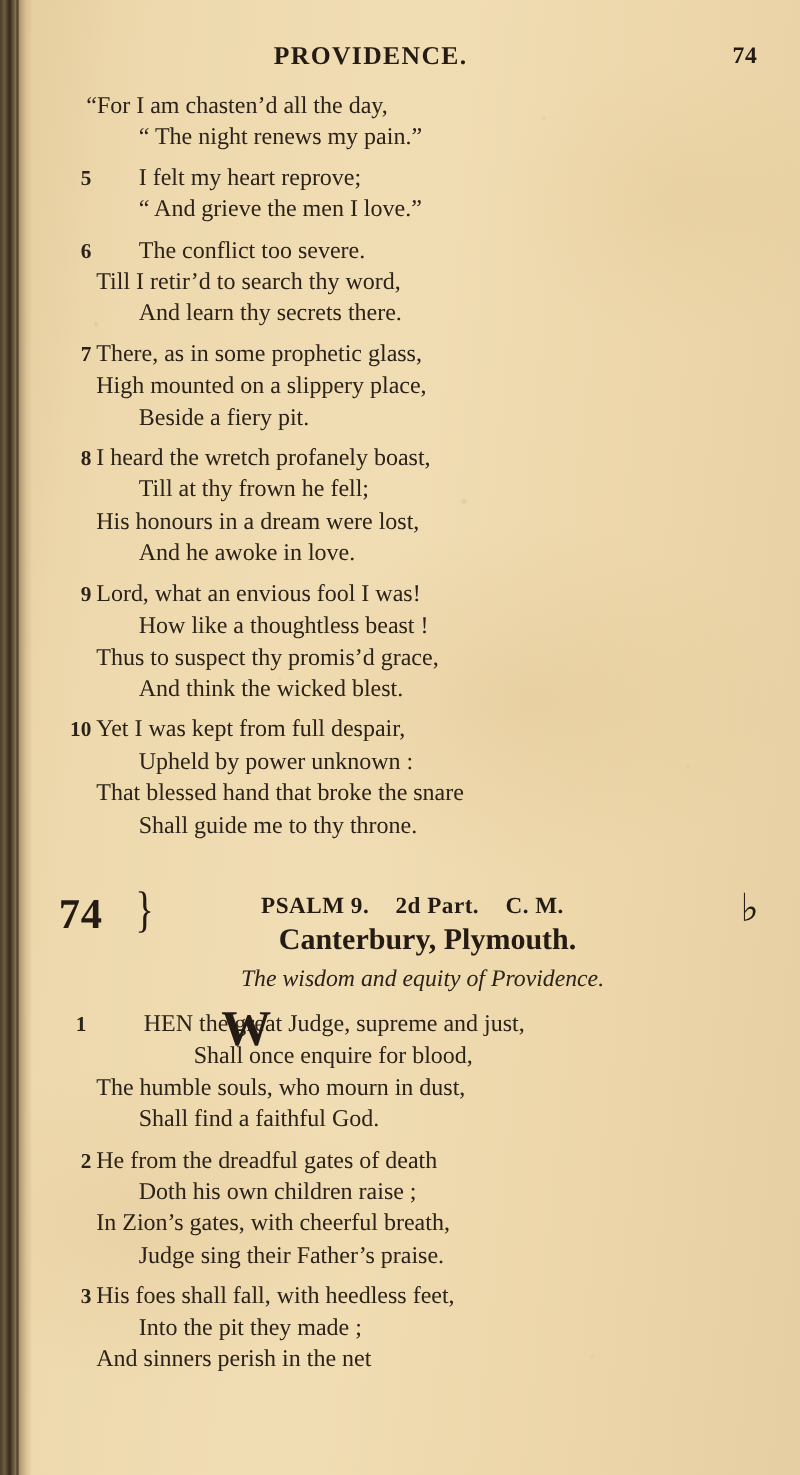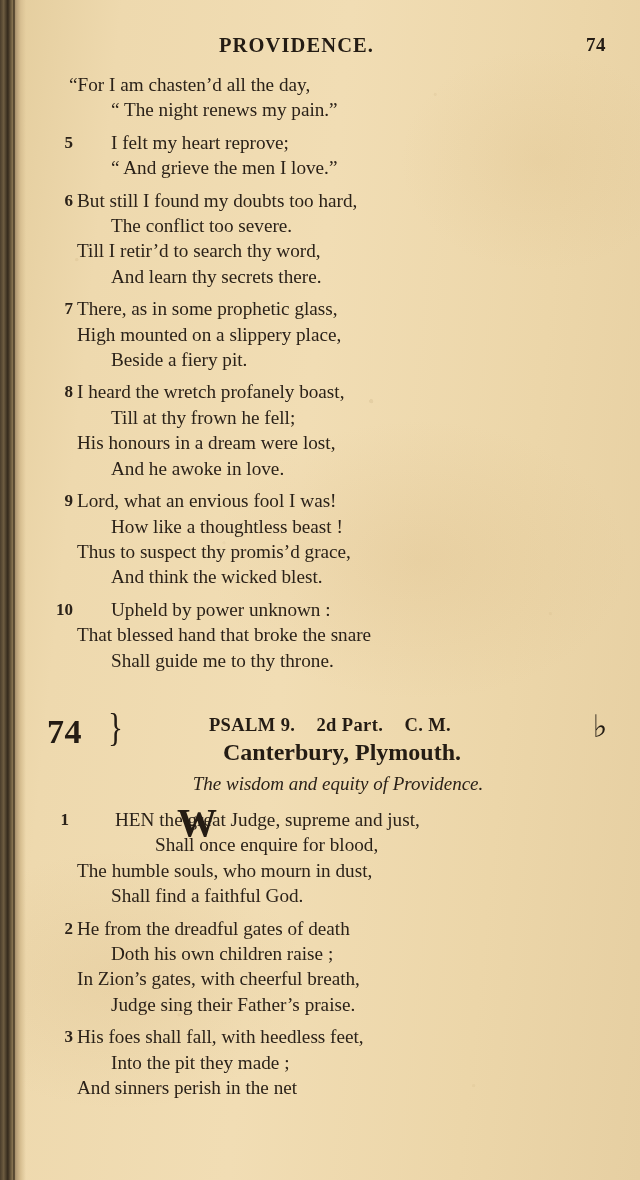--- a/index.html
+++ b/index.html
@@ -222,21 +222,20 @@
         <div class="vline l-a">
           <span class="num">5</span>
         </div>
         <div class="vline l-b">I felt my heart reprove;</div>
         <div class="vline l-b">“ And grieve the men I love.”</div>
       </div>
 
       <div class="stanza">
         <div class="vline l-a">
           <span class="num">6</span>
-          <span>But still I found my doubts too hard,</span>
         </div>
         <div class="vline l-b">The conflict too severe.</div>
         <div class="vline l-a">Till I retir’d to search thy word,</div>
         <div class="vline l-b">And learn thy secrets there.</div>
       </div>
 
       <div class="stanza">
         <div class="vline l-a">
           <span class="num">7</span>
           <span>There, as in some prophetic glass,</span>
@@ -261,20 +260,21 @@
           <span>Lord, what an envious fool I was!</span>
         </div>
         <div class="vline l-b">How like a thoughtless beast !</div>
         <div class="vline l-a">Thus to suspect thy promis’d grace,</div>
         <div class="vline l-b">And think the wicked blest.</div>
       </div>
 
       <div class="stanza">
         <div class="vline l-a">
           <span class="num">10</span>
+          <span>Yet I was kept from full despair,</span>
         </div>
         <div class="vline l-b">Upheld by power unknown :</div>
         <div class="vline l-a">That blessed hand that broke the snare</div>
         <div class="vline l-b">Shall guide me to thy throne.</div>
       </div>
 
       <div class="hymnhead">
         <div class="hymn-no">74</div>
         <div class="hymn-brace">}</div>
 

